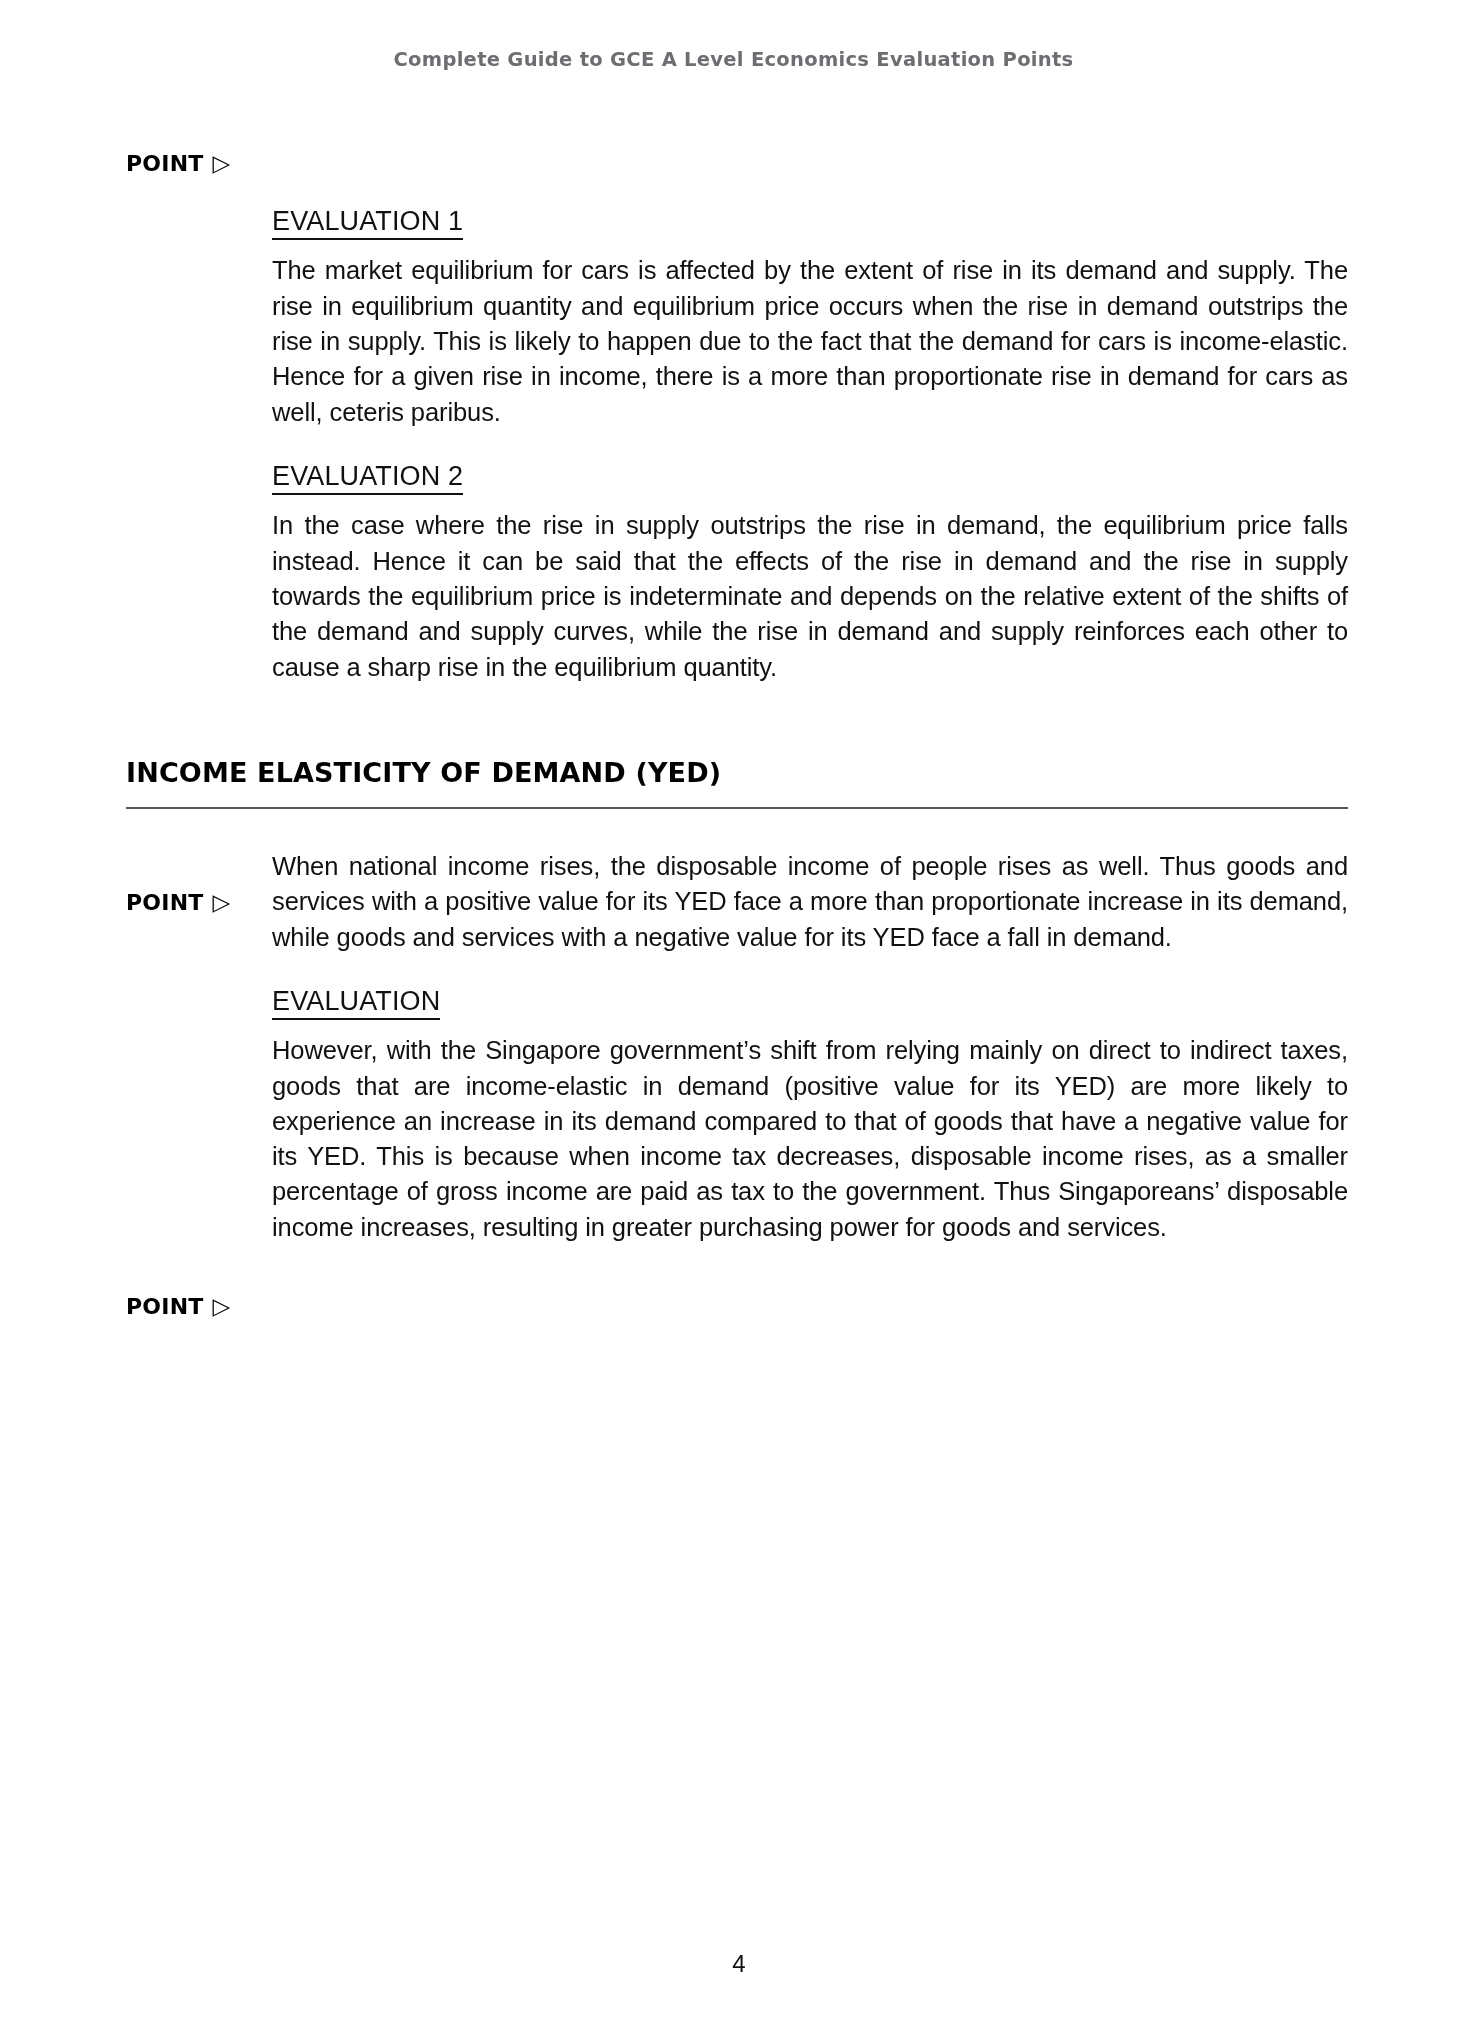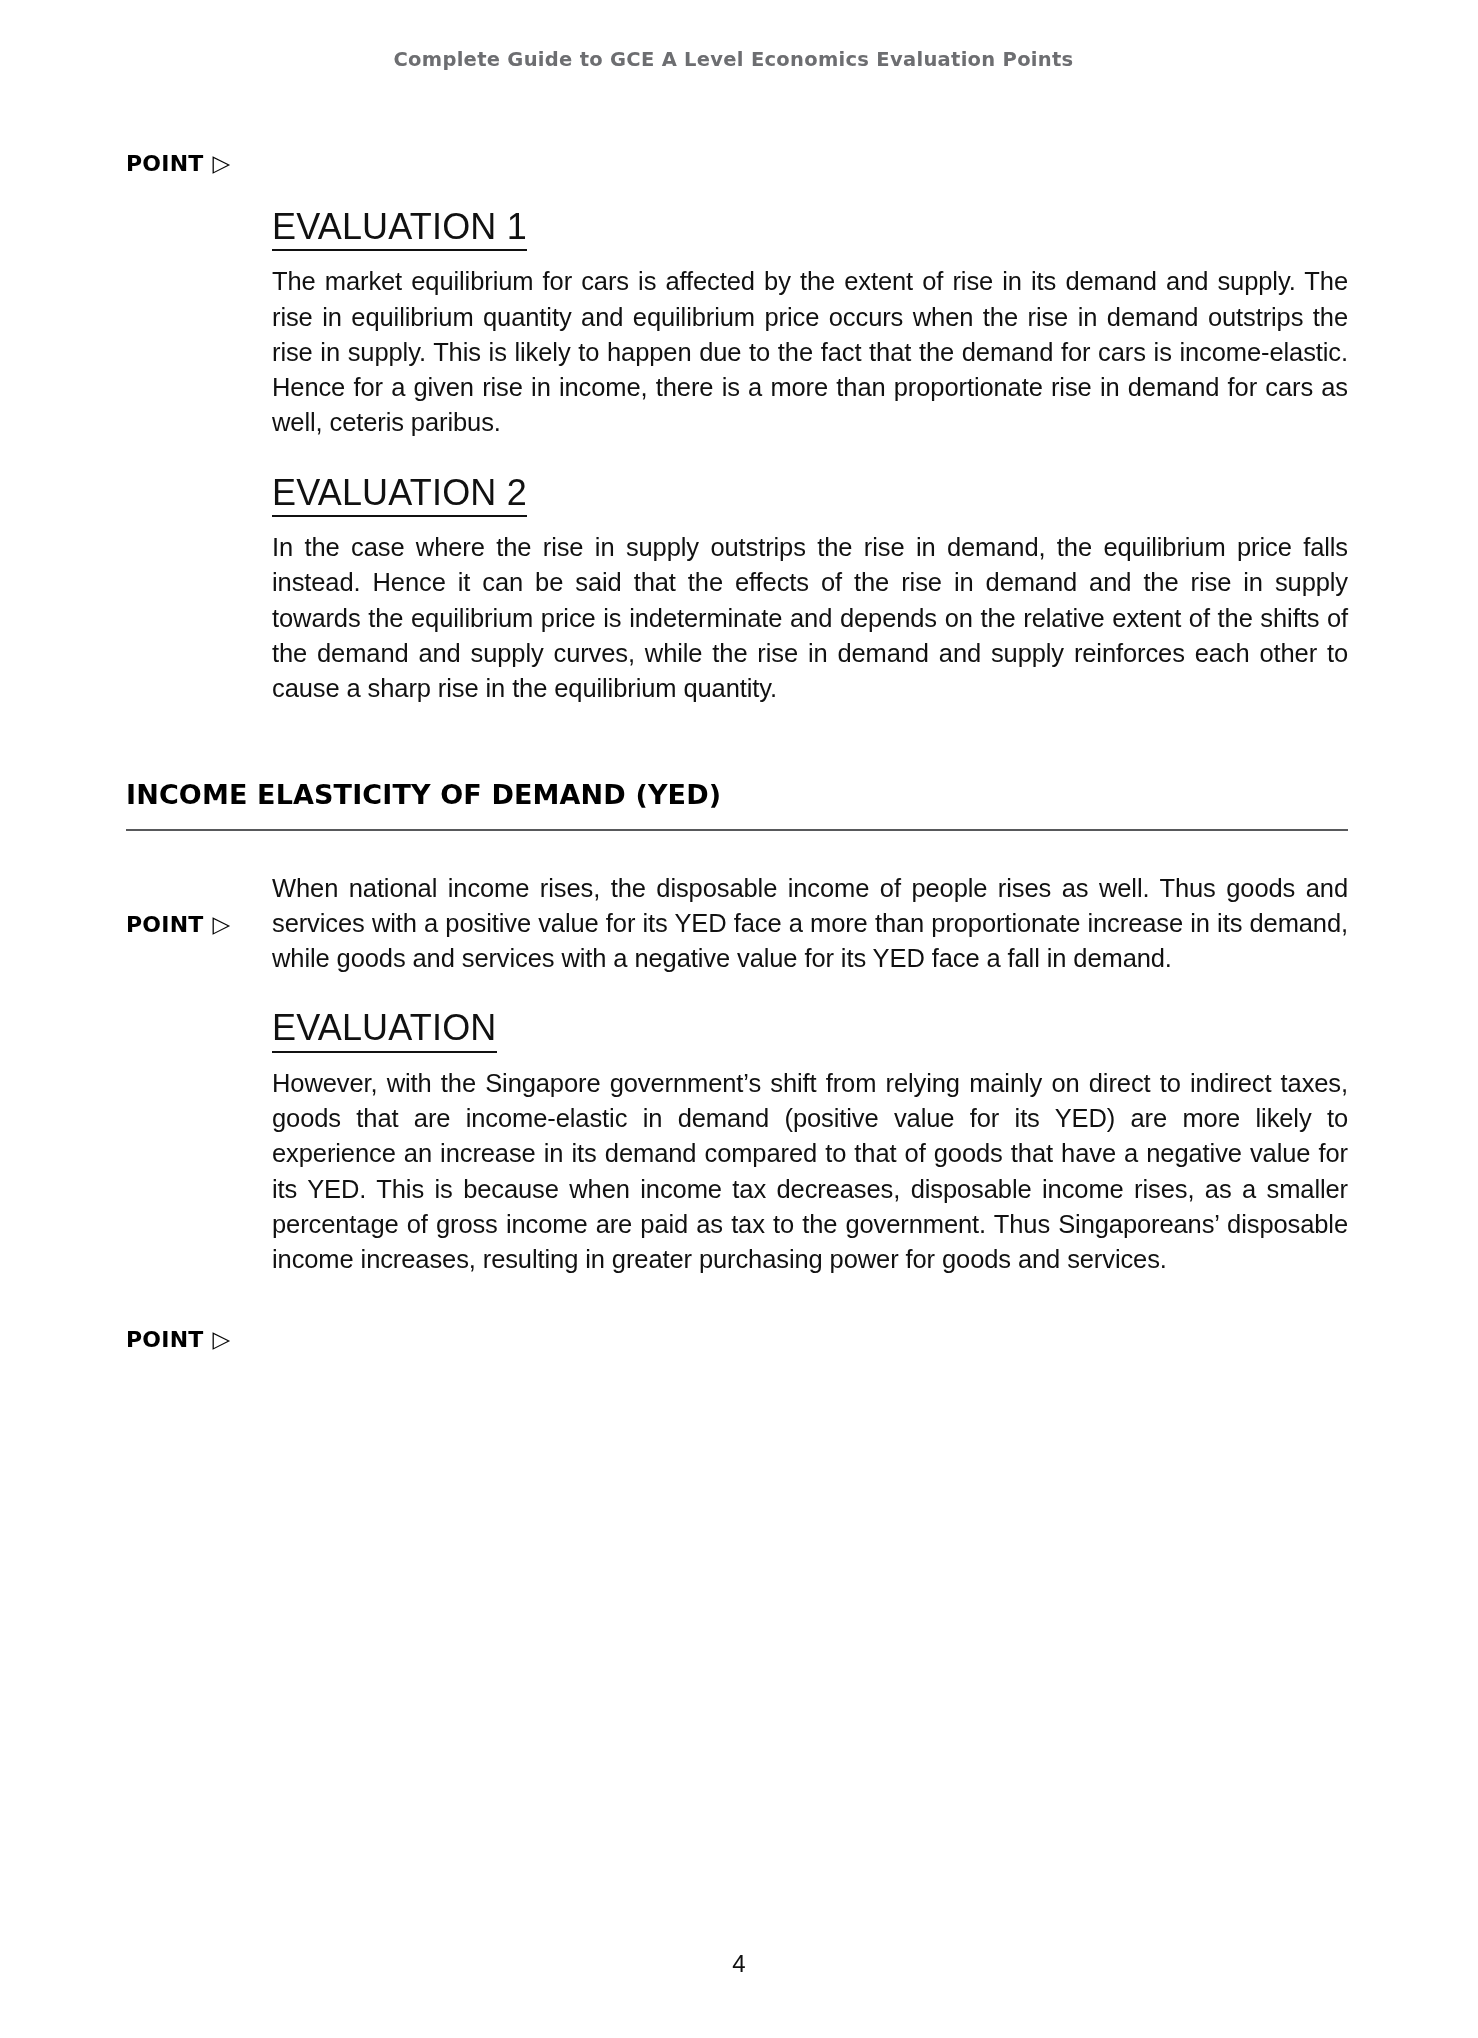--- a/index.html
+++ b/index.html
@@ -83,21 +83,21 @@
     color: #111;
     text-align: justify;
     text-justify: inter-word;
     margin: 0;
     letter-spacing: -0.004em;
   }
 
   
   .sub-heading {
     font-family: "Liberation Sans", sans-serif;
-    font-size: 36px;
+    font-size: 27px;
     line-height: 1.2;
     color: #111;
     display: inline-block;
     border-bottom: 2.2px solid #111;
     padding-bottom: 1px;
     margin: 0;
     letter-spacing: 0.005em;
   }
   .sub-heading-wrap {
     margin-top: 30px;

